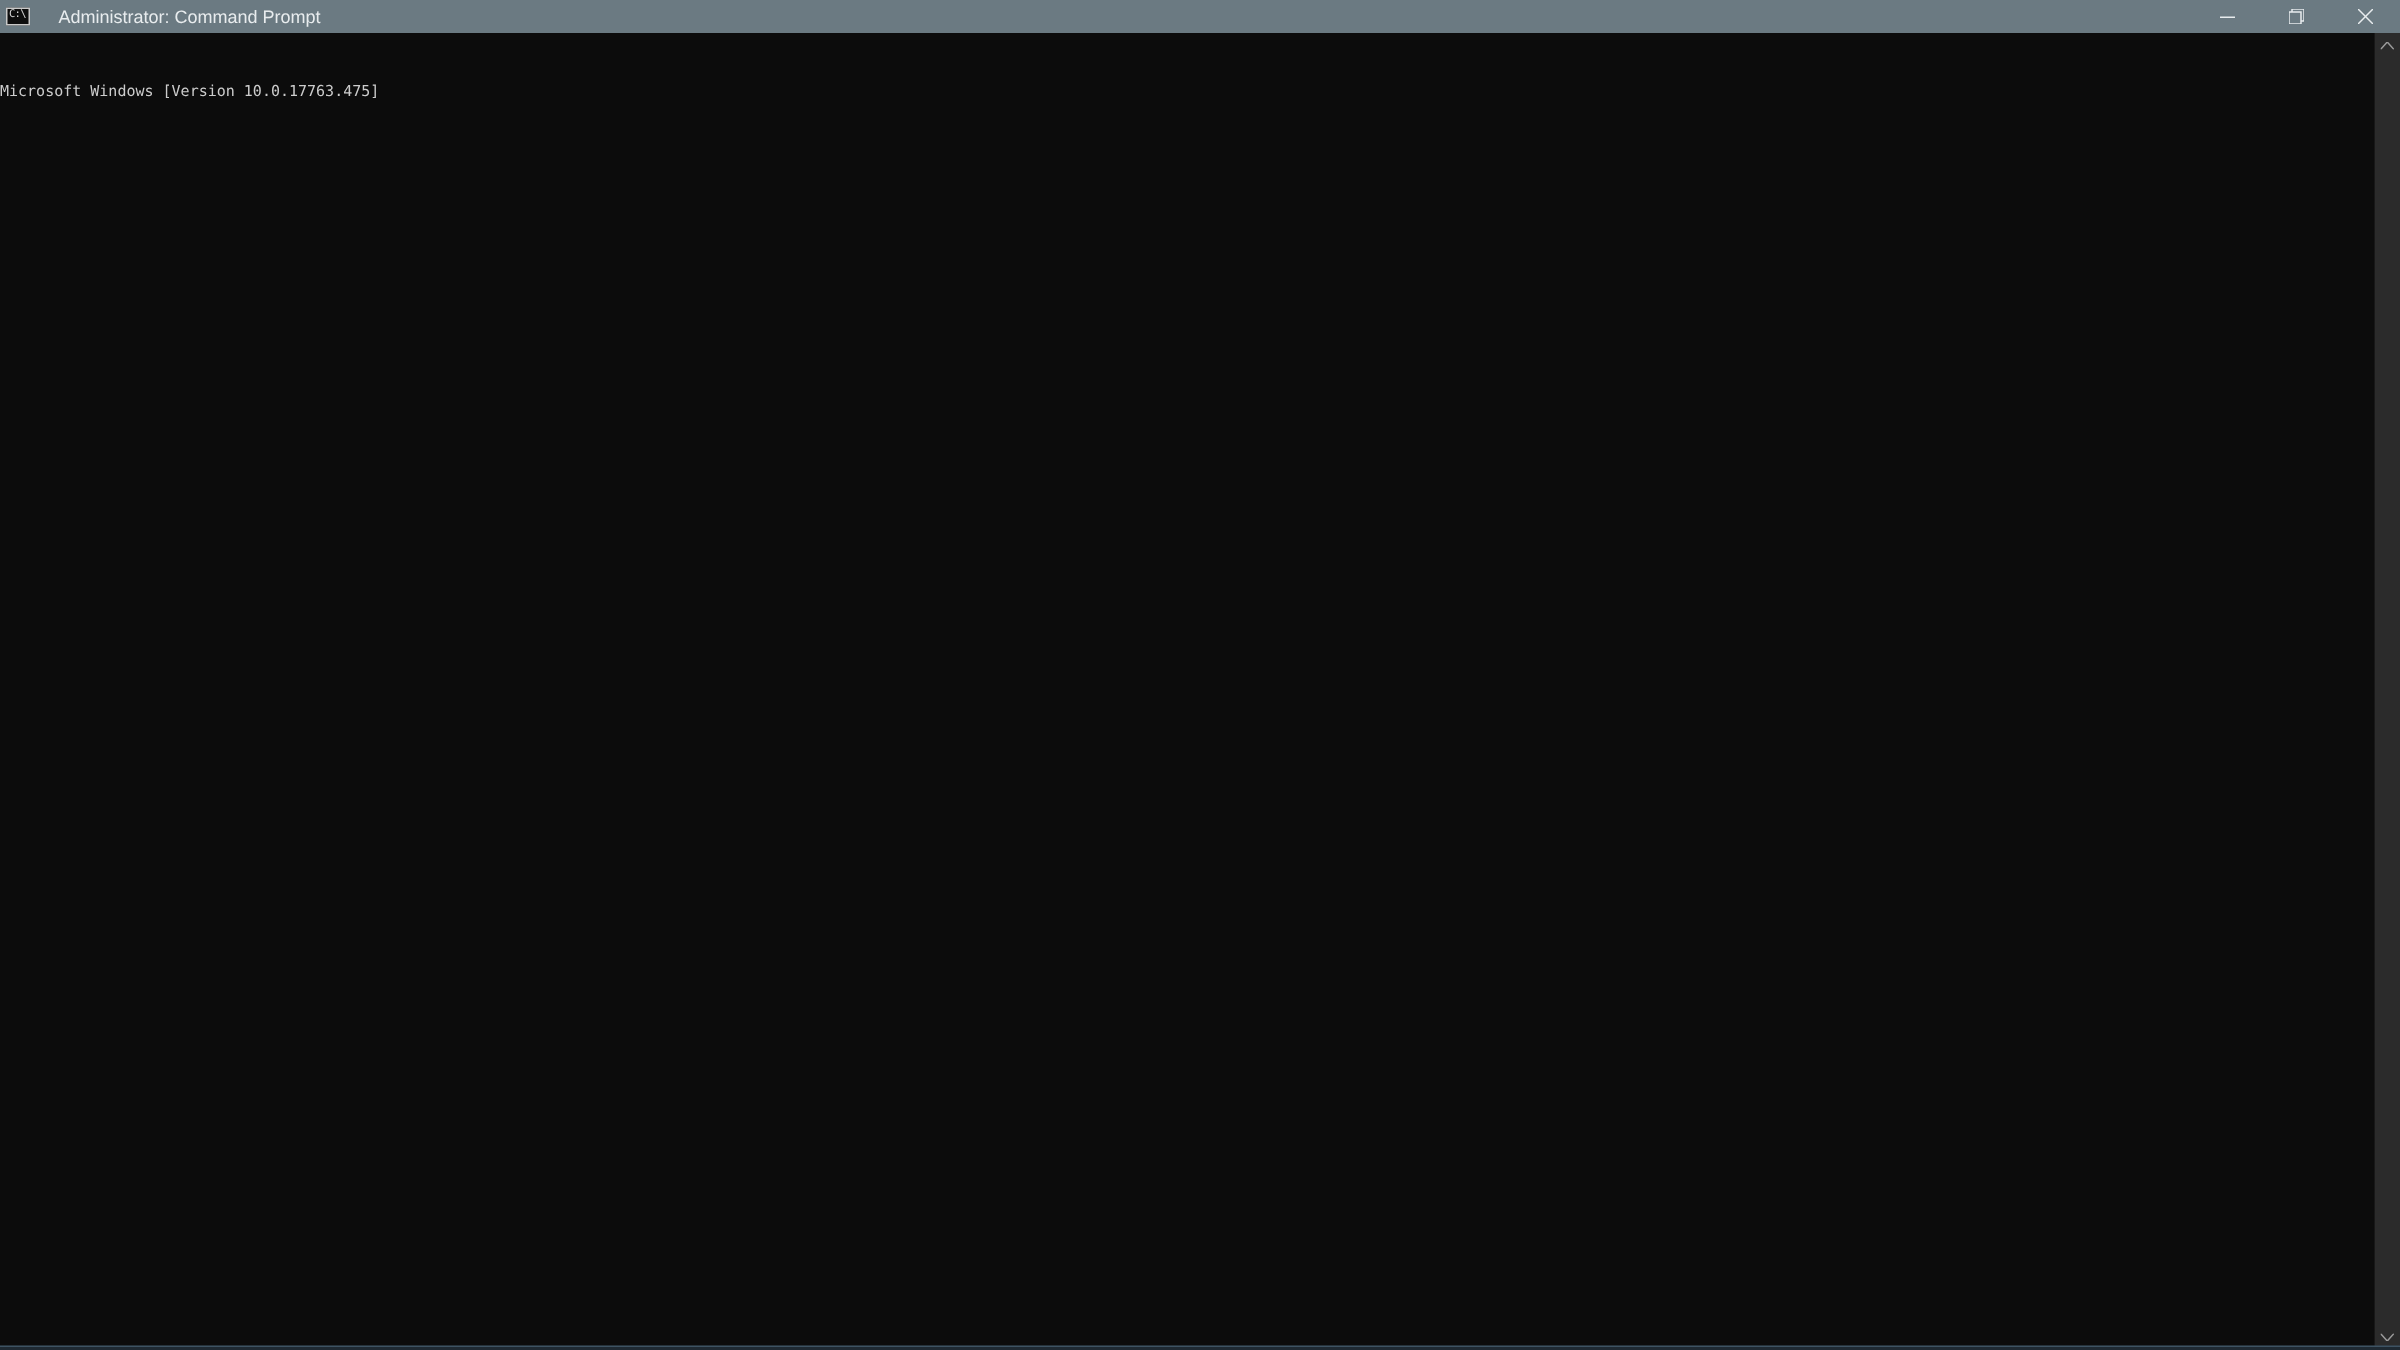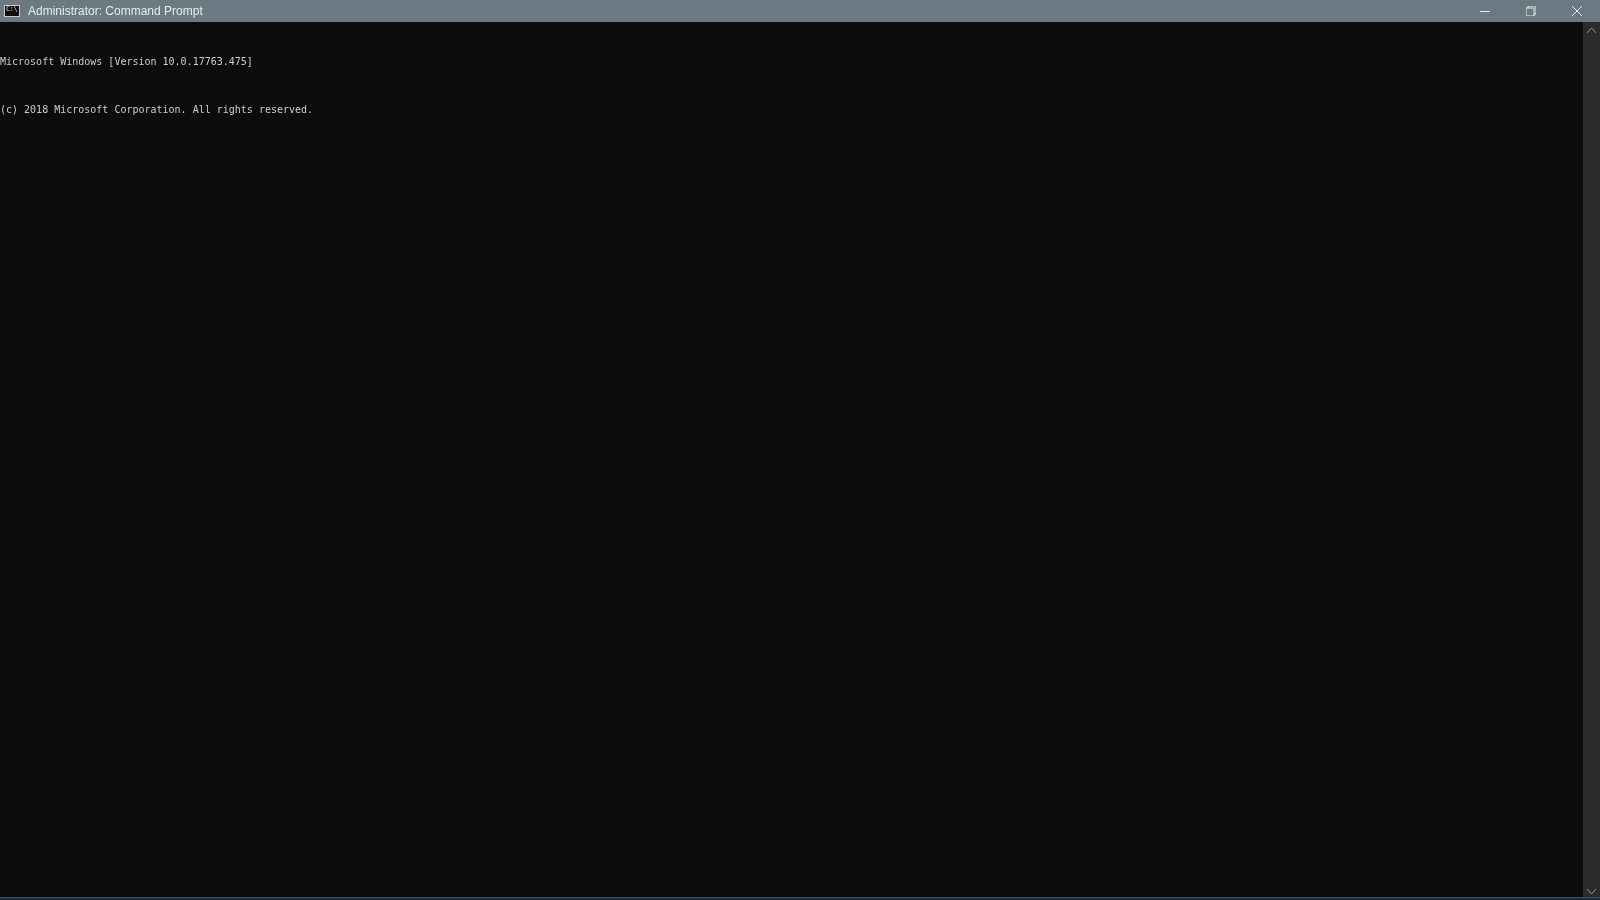--- a/index.html
+++ b/index.html
@@ -25,21 +25,21 @@
     }
     .titlebar .app-icon::before {
       content: "C:\\";
       position: absolute;
       top: -1px; left: 1px;
       font-size: 7px;
       color: #d8d8d8;
       font-family: Consolas, monospace;
       letter-spacing: -0.5px;
     }
-    .titlebar .title-text { margin-left: 8px; white-space: nowrap; }
+    .titlebar .title-text { margin-left: 19px; white-space: nowrap; }
     .titlebar .spacer { flex: 1 1 auto; }
     .win-controls { display: flex; height: 100%; }
     .win-btn {
       width: 46px; height: 100%;
       display: flex; align-items: center; justify-content: center;
       color: #e8ecee;
     }
     .win-btn svg { display: block; }
 
     .client-area {
@@ -117,21 +117,20 @@
           <line x1="0" y1="0" x2="10" y2="10" stroke="currentColor" stroke-width="1"></line>
           <line x1="10" y1="0" x2="0" y2="10" stroke="currentColor" stroke-width="1"></line>
         </svg>
       </div>
     </div>
   </div>
 
   <div class="client-area">
     <div class="terminal">
       <div class="line">Microsoft Windows [Version 10.0.17763.475]</div>
-      <div class="line">(c) 2018 Microsoft Corporation. All rights reserved.</div>
       <div class="blank"></div>
     </div>
 
     <div class="vscroll">
       <div class="arrow">
         <svg width="9" height="5" viewBox="0 0 9 5">
           <polyline points="0,5 4.5,0 9,5" fill="none" stroke="currentColor" stroke-width="1"></polyline>
         </svg>
       </div>
       <div class="track">

